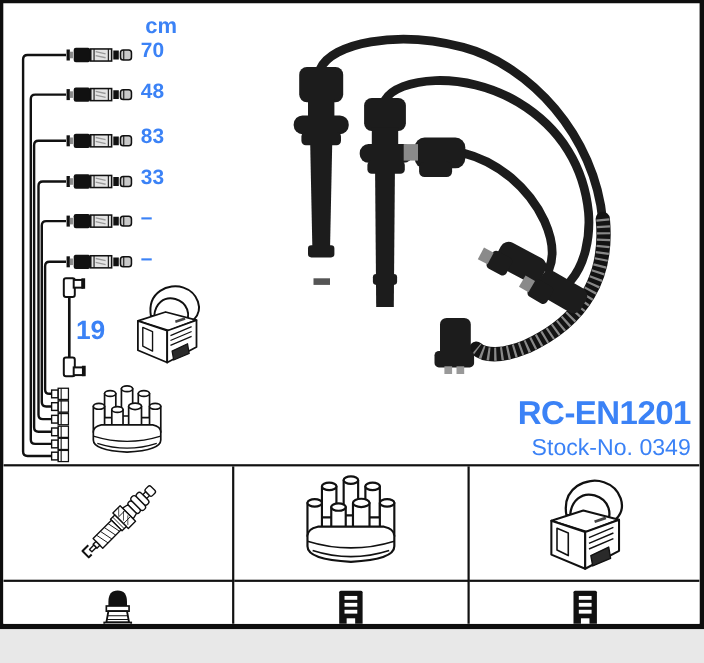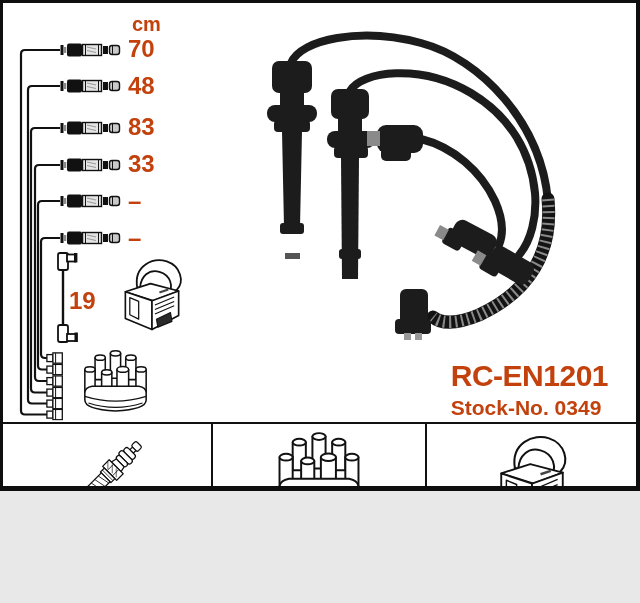--- a/index.html
+++ b/index.html
@@ -1,27 +1,27 @@
 <!DOCTYPE html>
 <html><head>
 <meta charset="utf-8">
 <style>
   html,body{margin:0;padding:0;background:#e8e8e8;}
   .frame{
-    position:relative;width:640px;height:491px;background:#fff;
+    position:relative;width:640px;height:572px;background:#fff;
     border:3px solid #0e0e0e;border-bottom-width:5px;border-right-width:4px;
     box-sizing:border-box;overflow:hidden;
-    font-family:"Liberation Sans",sans-serif;color:#c2410c;
+    font-family:"Liberation Sans",sans-serif;color:#3b82f6;
   }
-  .len{position:absolute;left:125px;font-weight:700;font-size:24px;line-height:1;white-space:nowrap;}
+  .len{position:absolute;left:125px;font-weight:700;font-size:19px;line-height:1;white-space:nowrap;}
   .unit{position:absolute;left:129px;top:11px;font-weight:700;font-size:20px;line-height:1;}
   .coil-len{position:absolute;left:66px;top:286px;font-weight:700;font-size:24px;line-height:1;}
-  .code-block{position:absolute;right:28px;top:356px;}
+  .code-block{position:absolute;right:8px;top:356px;text-align:right;}
   .part-no{font-weight:700;font-size:30px;line-height:1.15;letter-spacing:-0.5px;}
-  .stock-no{font-weight:700;font-size:21px;line-height:1.3;}
+  .stock-no{font-weight:400;font-size:21px;line-height:1.3;}
   .diagram-svg{position:absolute;left:0;top:0;}
   .photo-svg{position:absolute;left:248px;top:28px;}
   .grid{
     position:absolute;left:0;top:419px;width:633px;height:176px;
     display:grid;grid-template-columns:210px 214px 1fr;grid-template-rows:105px 1fr;
     border-top:2px solid #111;background:#fff;
   }
   .cell{display:flex;align-items:center;justify-content:center;border-right:2px solid #111;}
   .cell.last{border-right:none;}
   .cell.r1{border-bottom:2px solid #111;}

